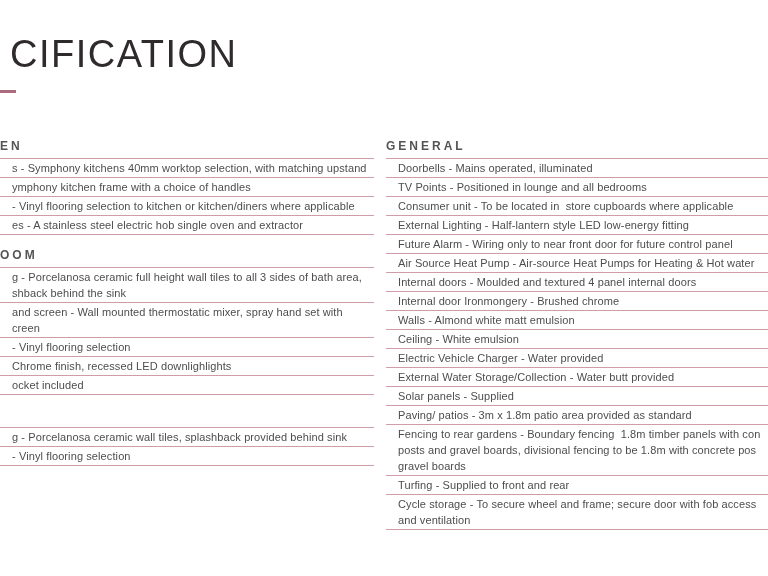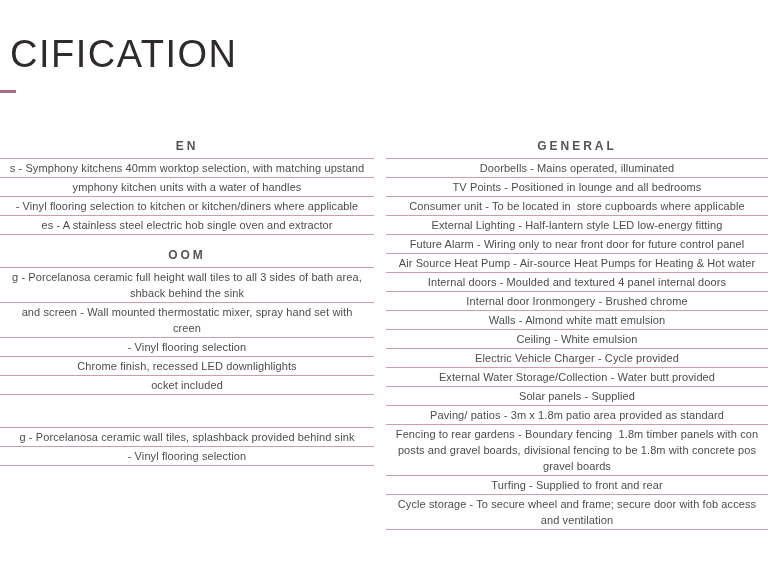--- a/index.html
+++ b/index.html
@@ -22,41 +22,41 @@
     color: #2f2b2d;
     white-space: pre;
   }
   .title-rule {
     position: absolute;
     left: 0; top: 90px;
     width: 16px; height: 3px;
     background: #aa6b7e;
   }
 
-  .col { position: absolute; top: 136px; text-align: center; }
+  .col { position: absolute; top: 136px; }
   .col-left  { left: 0;     width: 374px; }
   .col-right { left: 386px; width: 382px; }
 
   .section { margin: 0 0 0 0; }
   .section + .section { margin-top: 10px; }
   .section-heading {
     margin: 0;
     padding: 3px 0 5px;
     min-height: 14px;
     font-size: 12px;
     line-height: 14px;
     font-weight: bold;
     letter-spacing: 3px;
     color: #545454;
     border-bottom: 1px solid #cf9da7;
     white-space: pre;
   }
   .rows { list-style: none; margin: 0; padding: 0; }
   .row {
-    padding: 1px 0 1px;
+    padding: 1px 12px 1px;
     border-bottom: 1px solid #cf9da7;
   }
   .row-text {
     display: block;
     font-size: 11px;
     line-height: 16px;
     letter-spacing: 0.1px;
     color: #4d4d4d;
     white-space: pre;
   }
@@ -71,21 +71,21 @@
 
   <div class="col col-left">
 
     <div class="section">
       <h2 class="section-heading">EN</h2>
       <ul class="rows">
         <li class="row">
             <span class="row-text">s - Symphony kitchens 40mm worktop selection, with matching upstand</span>
           </li>
         <li class="row">
-            <span class="row-text">ymphony kitchen units with a water of handles</span>
+            <span class="row-text">ymphony kitchen frame with a choice of handles</span>
           </li>
         <li class="row">
             <span class="row-text">- Vinyl flooring selection to kitchen or kitchen/diners where applicable</span>
           </li>
         <li class="row">
             <span class="row-text">es - A stainless steel electric hob single oven and extractor</span>
           </li>
       </ul>
     </div>
 
@@ -155,21 +155,21 @@
         <li class="row">
             <span class="row-text">Internal door Ironmongery - Brushed chrome</span>
           </li>
         <li class="row">
             <span class="row-text">Walls - Almond white matt emulsion</span>
           </li>
         <li class="row">
             <span class="row-text">Ceiling - White emulsion</span>
           </li>
         <li class="row">
-            <span class="row-text">Electric Vehicle Charger - Cycle provided</span>
+            <span class="row-text">Electric Vehicle Charger - Water provided</span>
           </li>
         <li class="row">
             <span class="row-text">External Water Storage/Collection - Water butt provided</span>
           </li>
         <li class="row">
             <span class="row-text">Solar panels - Supplied</span>
           </li>
         <li class="row">
             <span class="row-text">Paving/ patios - 3m x 1.8m patio area provided as standard</span>
           </li>

